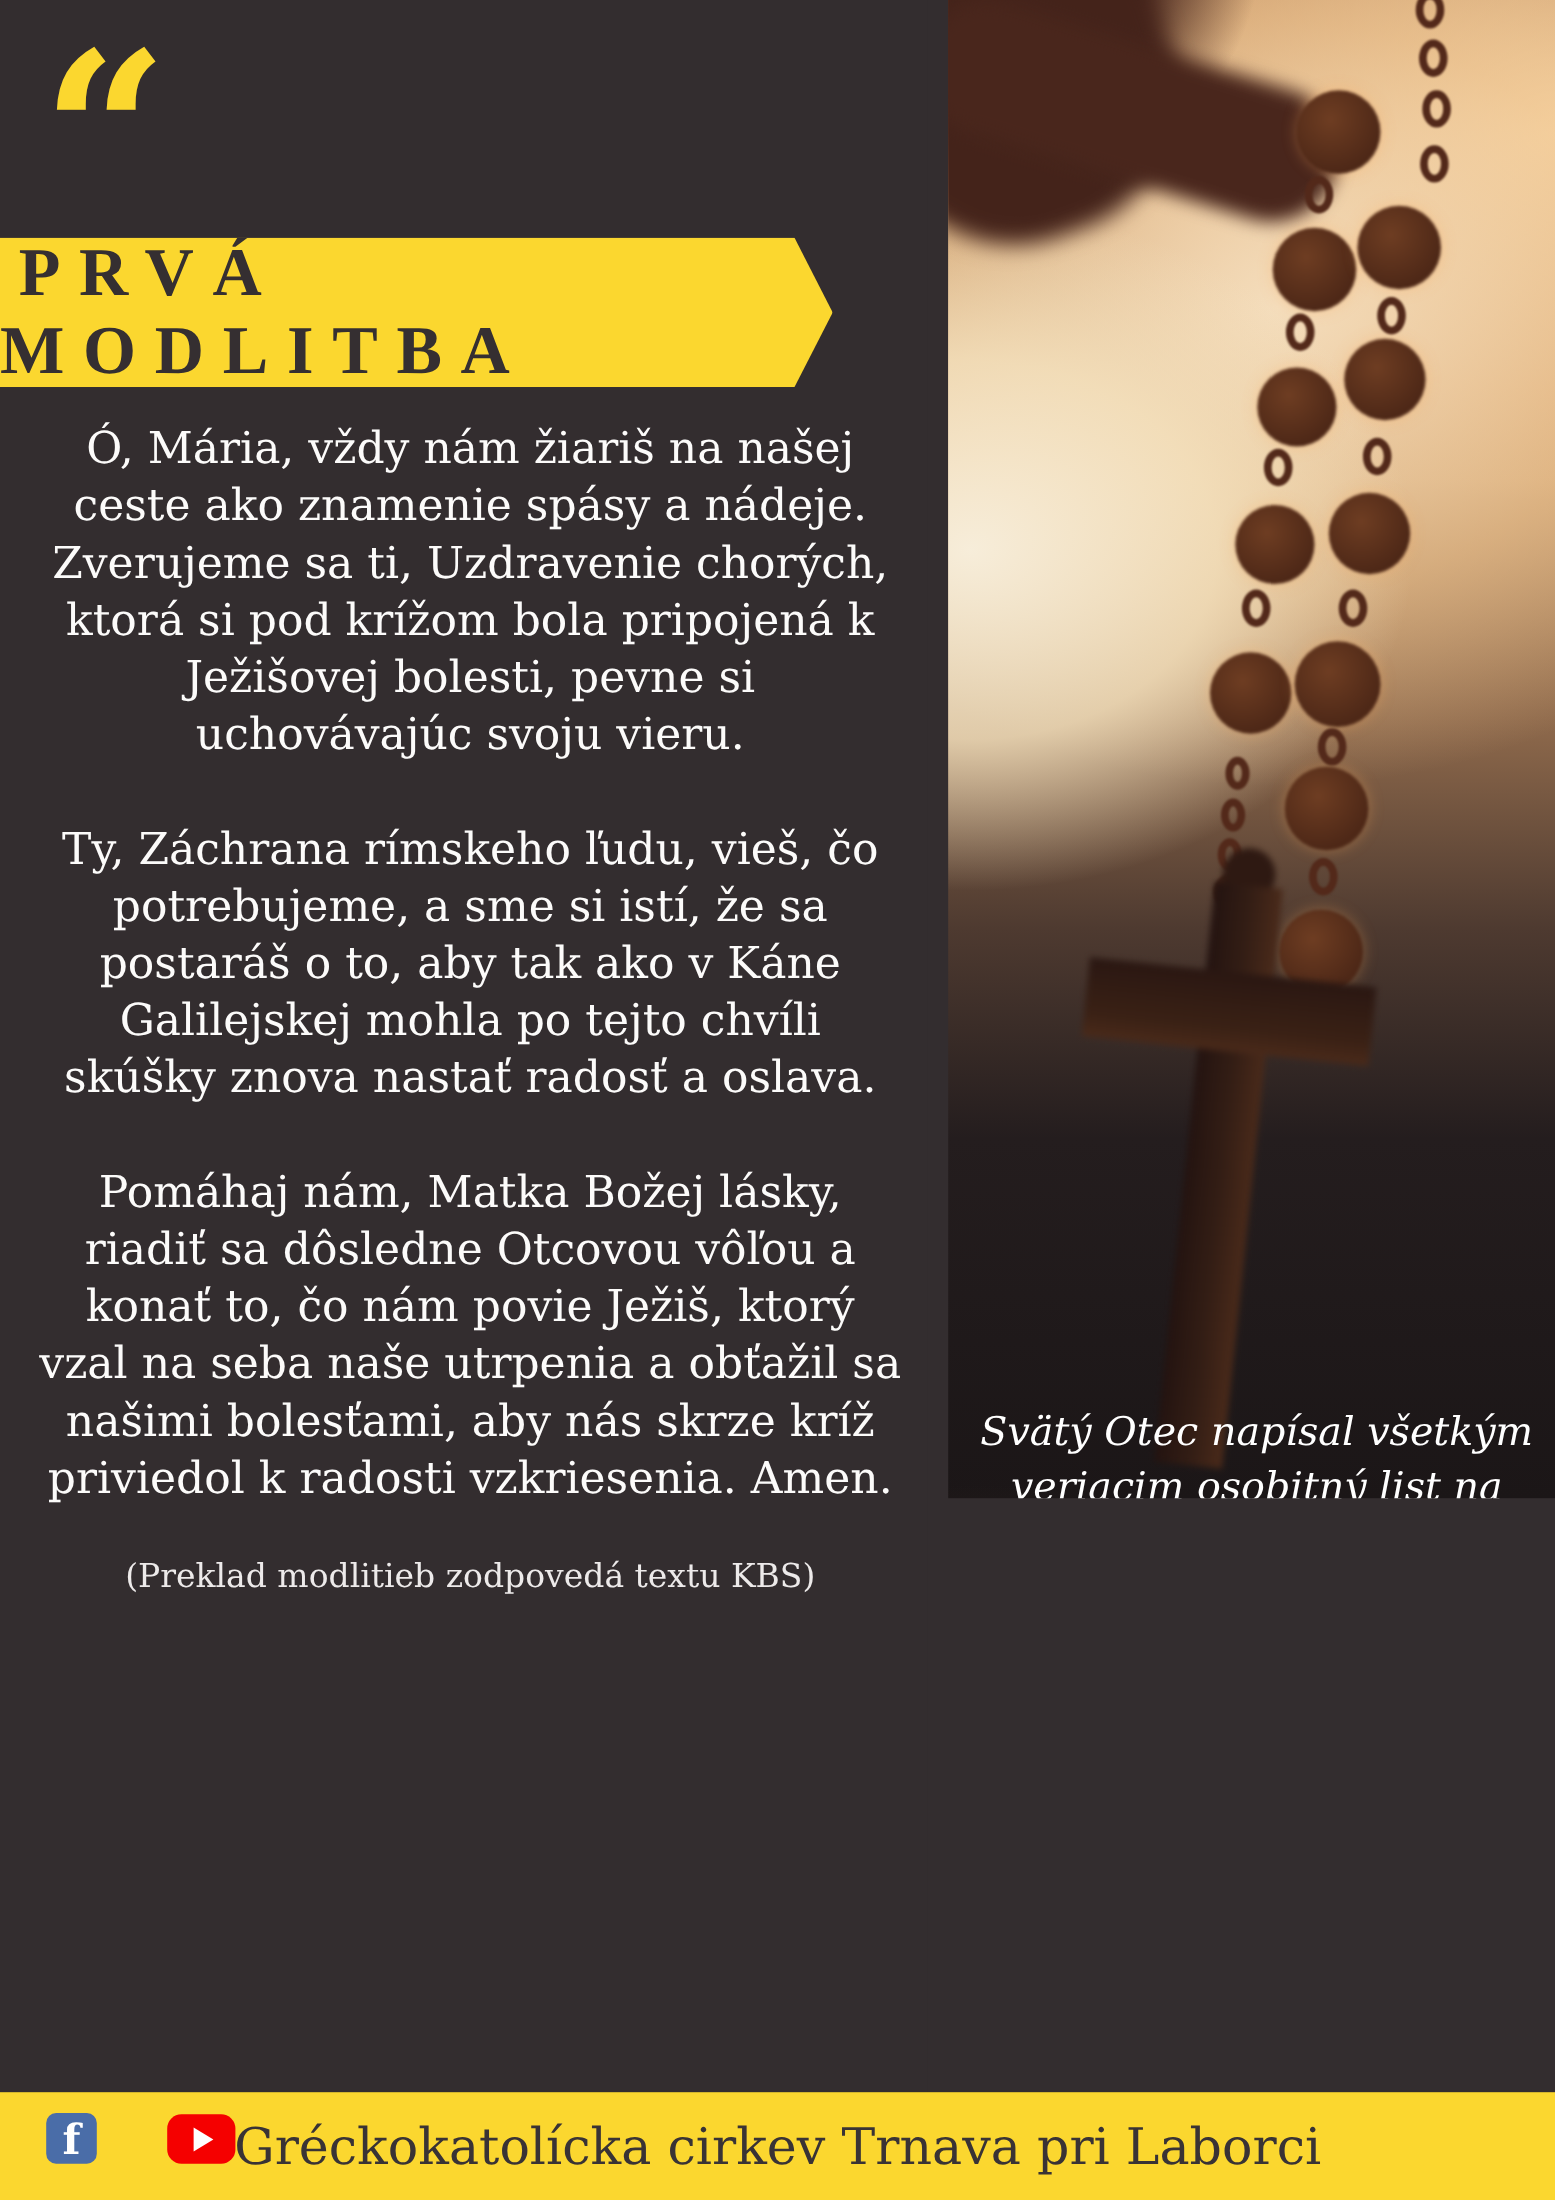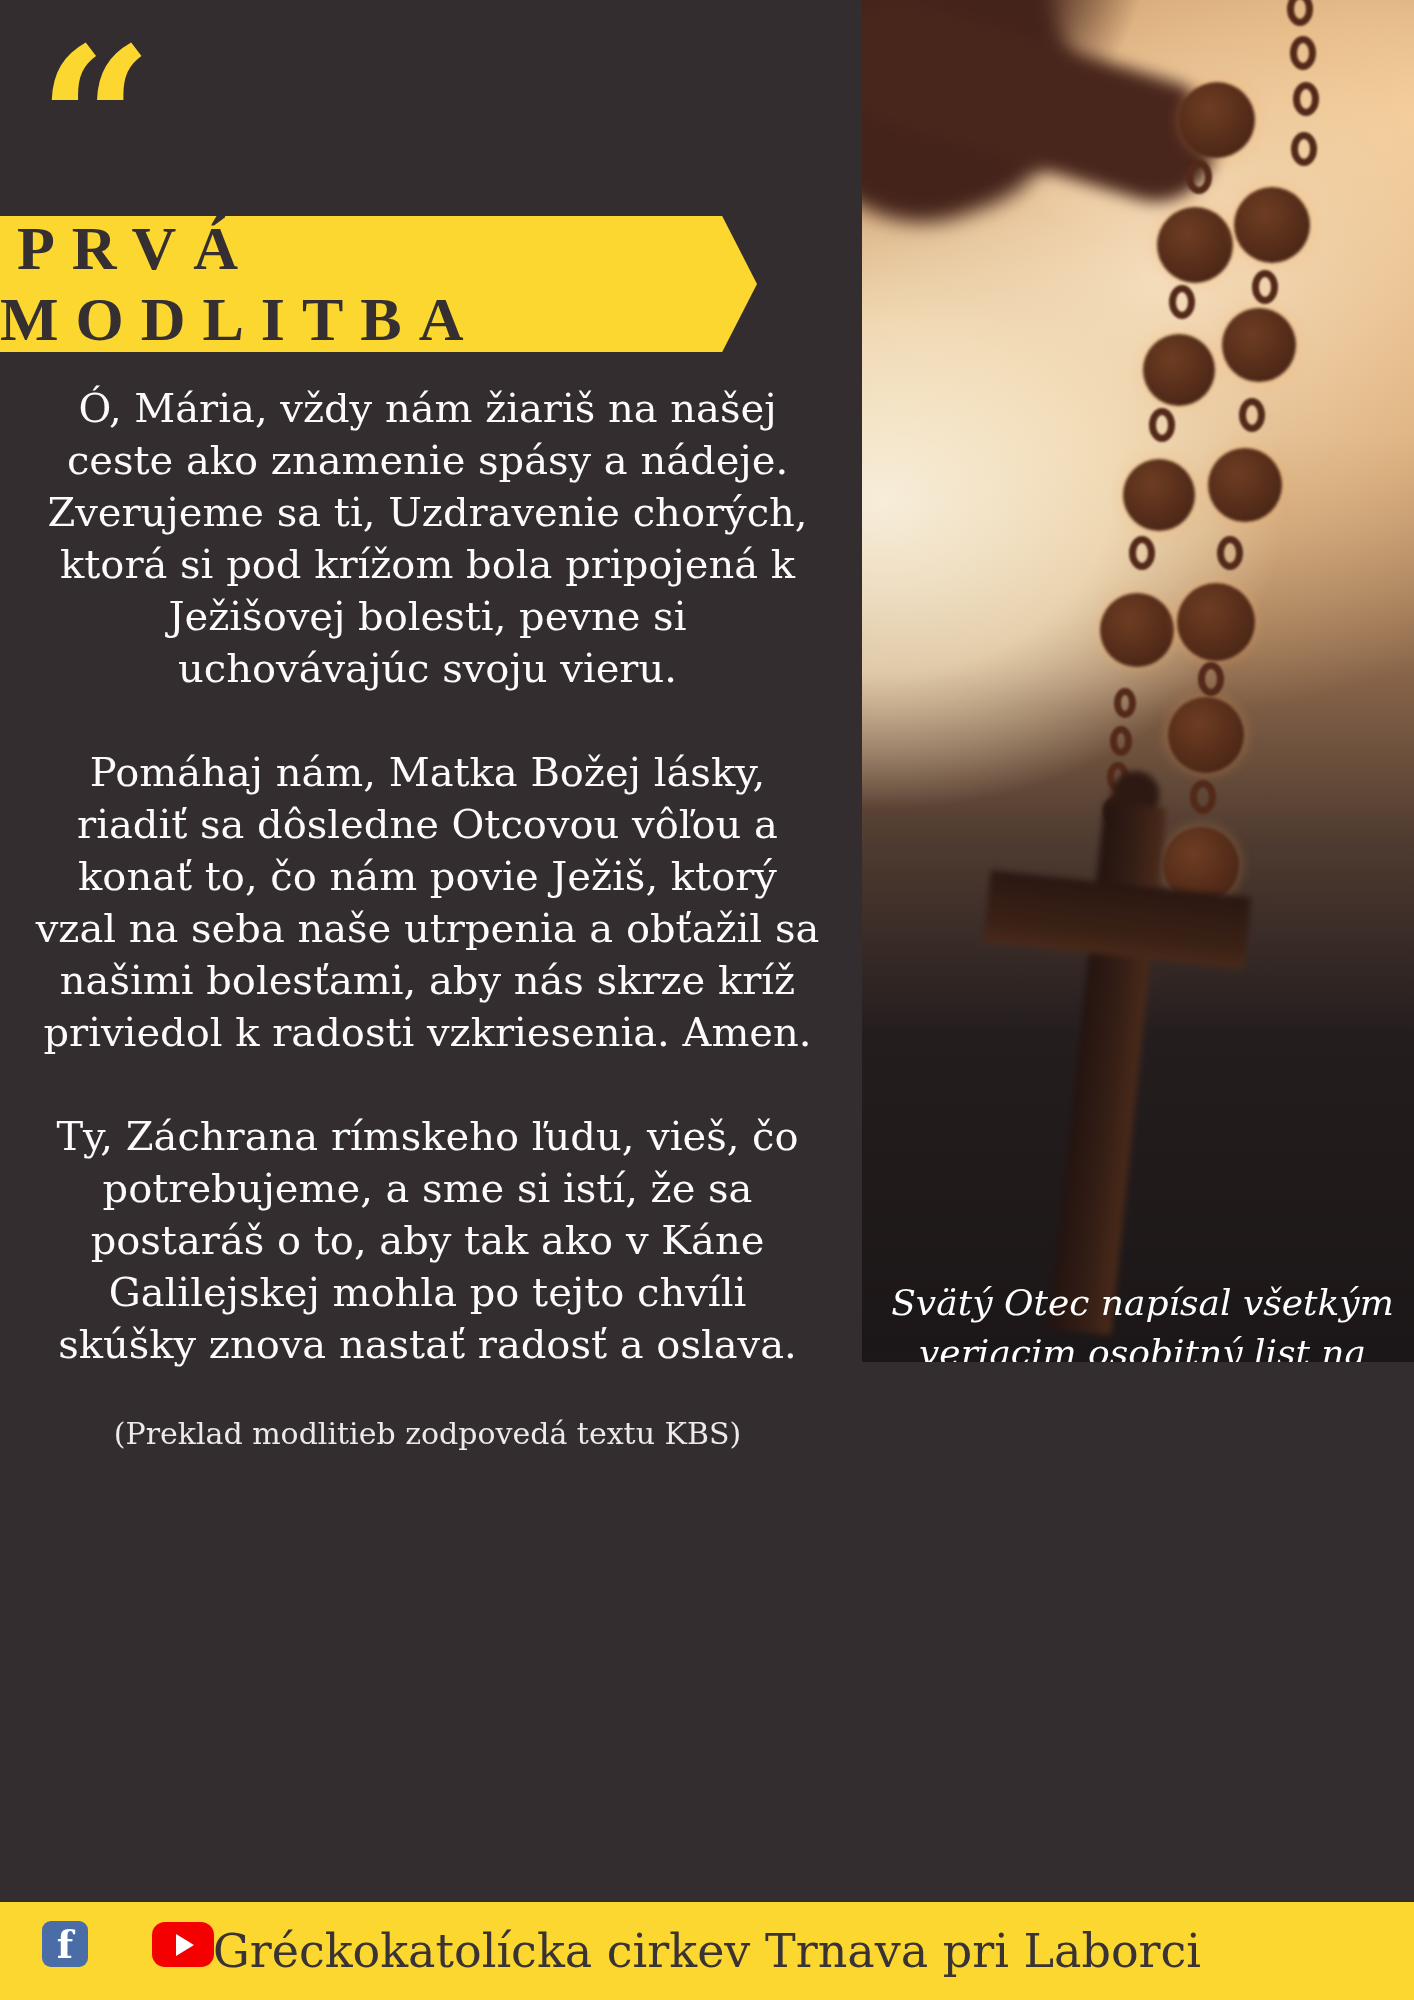--- a/index.html
+++ b/index.html
@@ -82,22 +82,22 @@
     <div class="quote-row">
       <div class="quote-mark">“</div>
     </div>
 
     <div class="banner">
       <div class="banner-title">PRVÁ MODLITBA</div>
     </div>
 
     <div class="prayer">
       <p>Ó, Mária, vždy nám žiariš na našej<br>ceste ako znamenie spásy a nádeje.<br>Zverujeme sa ti, Uzdravenie chorých,<br>ktorá si pod krížom bola pripojená k<br>Ježišovej bolesti, pevne si<br>uchovávajúc svoju vieru.</p>
+      <p>Ty, Záchrana rímskeho ľudu, vieš, čo<br>potrebujeme, a sme si istí, že sa<br>postaráš o to, aby tak ako v Káne<br>Galilejskej mohla po tejto chvíli<br>skúšky znova nastať radosť a oslava.</p>
       <p>Pomáhaj nám, Matka Božej lásky,<br>riadiť sa dôsledne Otcovou vôľou a<br>konať to, čo nám povie Ježiš, ktorý<br>vzal na seba naše utrpenia a obťažil sa<br>našimi bolesťami, aby nás skrze kríž<br>priviedol k radosti vzkriesenia. Amen.</p>
-      <p>Ty, Záchrana rímskeho ľudu, vieš, čo<br>potrebujeme, a sme si istí, že sa<br>postaráš o to, aby tak ako v Káne<br>Galilejskej mohla po tejto chvíli<br>skúšky znova nastať radosť a oslava.</p>
       <div class="prayer-note">(Preklad modlitieb zodpovedá textu KBS)</div>
     </div>
   </div>
 
   <div class="photo">
     <div class="hand-palm"></div>
     <div class="hand-finger"></div>
 
     <div>
 

